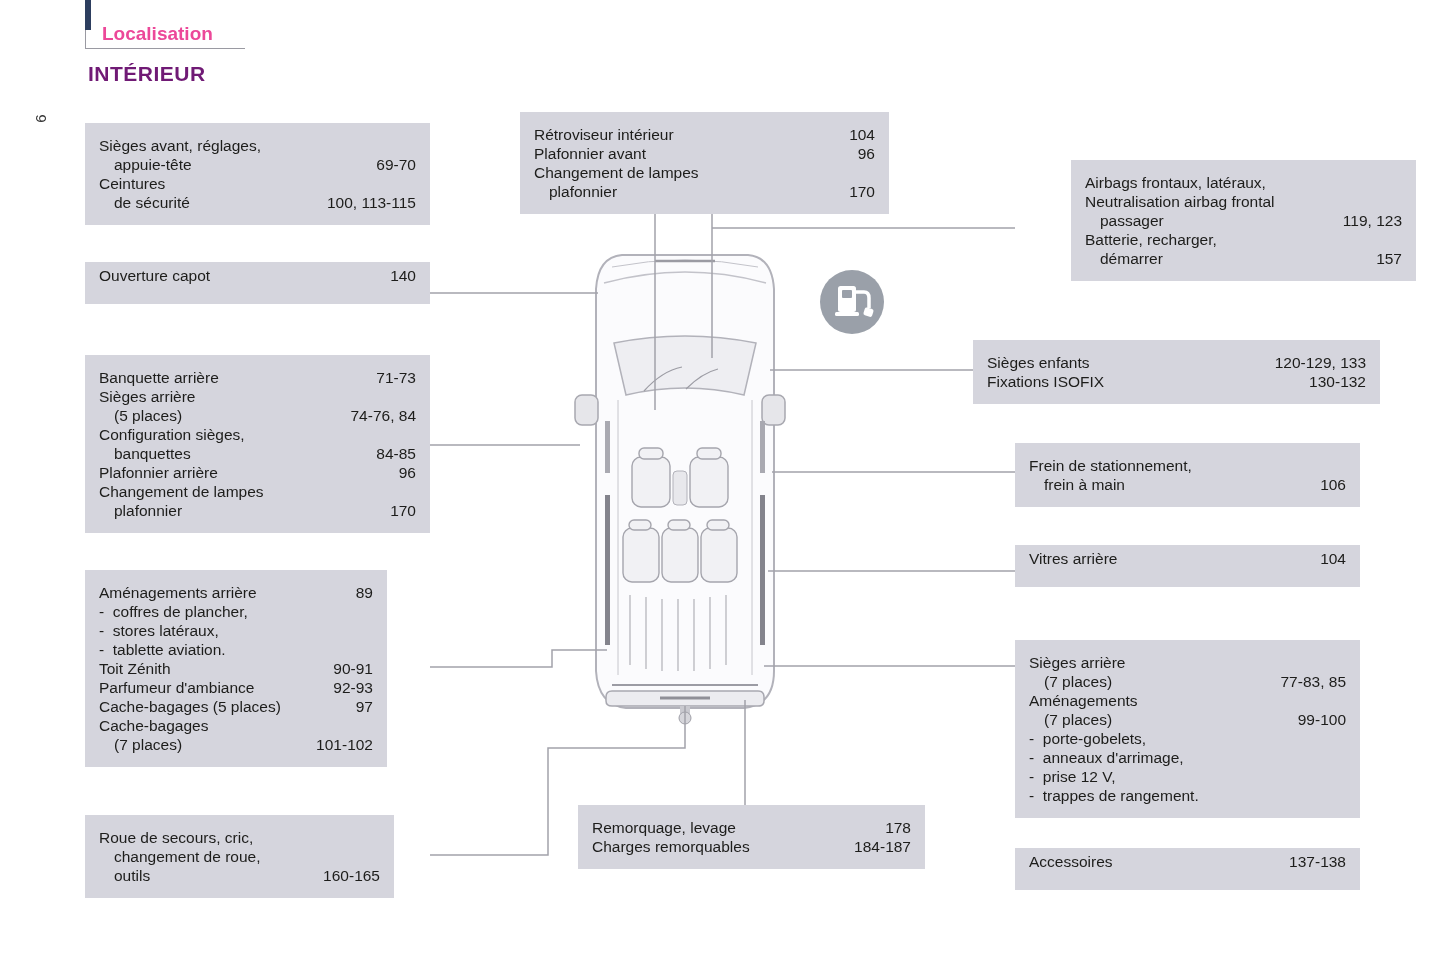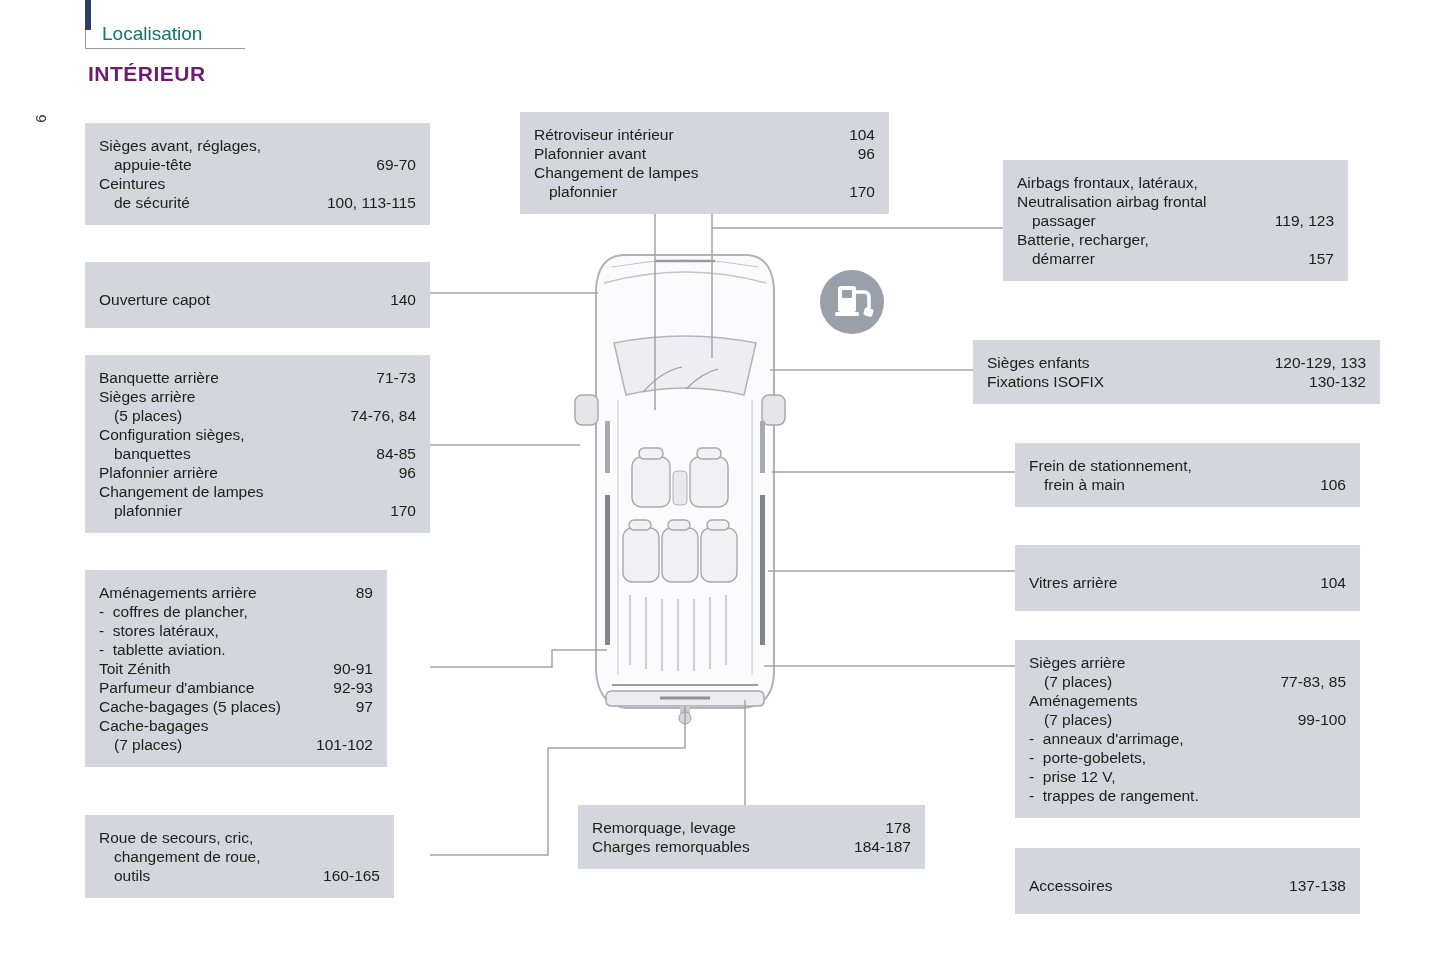--- a/index.html
+++ b/index.html
@@ -4,42 +4,42 @@
 <style>
   *{margin:0;padding:0;box-sizing:border-box}
   html,body{background:#fff}
   .page{position:relative;width:1445px;height:964px;background:#fff;
         font-family:"Liberation Sans",sans-serif;color:var(--text,#1d1d1b);overflow:hidden}
 
   
   .accent-bar{position:absolute;left:85px;top:0;width:6px;height:30px;background:var(--accent,#2d3e5f)}
   .corner-v{position:absolute;left:85px;top:0;width:1px;height:48px;background:#9a9aa2}
   .corner-h{position:absolute;left:85px;top:48px;width:160px;height:1px;background:#9a9aa2}
-  .section{position:absolute;left:102px;top:23px;font-size:19px;font-weight:normal;color:#0f766e}
+  .section{position:absolute;left:102px;top:23px;font-size:19px;font-weight:bold;color:#ec4899}
   .title{position:absolute;left:88px;top:62px;font-size:21px;font-weight:bold;letter-spacing:.5px;color:#701a75}
   .pagenum{position:absolute;left:36px;top:110px;font-size:15px;color:#333;
            transform:rotate(-90deg);transform-origin:center}
 
   
   .box{position:absolute;background:var(--box-bg,#d5d5dd);padding:13px 14px;
        font-size:15.5px;line-height:19px;z-index:3;color:var(--text,#1d1d1b)}
   .row{display:flex;justify-content:space-between}
   .lbl{white-space:pre}
   .val{white-space:nowrap;padding-left:8px}
   .row.indent .lbl{padding-left:15px}
-  .pad-tall{padding-top:28px;padding-bottom:19px}
+  .pad-tall{padding-top:4px;padding-bottom:19px}
 
   .b1{left:85px;top:123px;width:345px}
   .b2{left:85px;top:262px;width:345px}
   .b3{left:85px;top:355px;width:345px}
   .b4{left:85px;top:570px;width:302px}
   .b5{left:85px;top:815px;width:309px}
   .bc-top{left:520px;top:112px;width:369px}
   .bc-bot{left:578px;top:805px;width:347px}
-  .r1{left:1003px;top:160px;width:345px}
+  .r1{left:1071px;top:160px;width:345px}
   .r2{left:973px;top:340px;width:407px}
   .r3{left:1015px;top:443px;width:345px}
   .r4{left:1015px;top:545px;width:345px}
   .r5{left:1015px;top:640px;width:345px}
   .r6{left:1015px;top:848px;width:345px}
 
   
   .car{position:absolute;left:560px;top:245px;width:240px;height:480px;z-index:1}
   .connectors{position:absolute;left:0;top:0;width:1445px;height:964px;z-index:2;pointer-events:none}
   .connectors polyline{fill:none;stroke:var(--line,#a2a2aa);stroke-width:1.5}
@@ -327,25 +327,25 @@
       </div>
       <div class="row">
         <span class="lbl">Aménagements</span>
         <span class="val"></span>
       </div>
       <div class="row indent">
         <span class="lbl">(7 places)</span>
         <span class="val">99-100</span>
       </div>
       <div class="row">
+        <span class="lbl">-  porte-gobelets,</span>
+        <span class="val"></span>
+      </div>
+      <div class="row">
         <span class="lbl">-  anneaux d'arrimage,</span>
-        <span class="val"></span>
-      </div>
-      <div class="row">
-        <span class="lbl">-  porte-gobelets,</span>
         <span class="val"></span>
       </div>
       <div class="row">
         <span class="lbl">-  prise 12 V,</span>
         <span class="val"></span>
       </div>
       <div class="row">
         <span class="lbl">-  trappes de rangement.</span>
         <span class="val"></span>
       </div>

